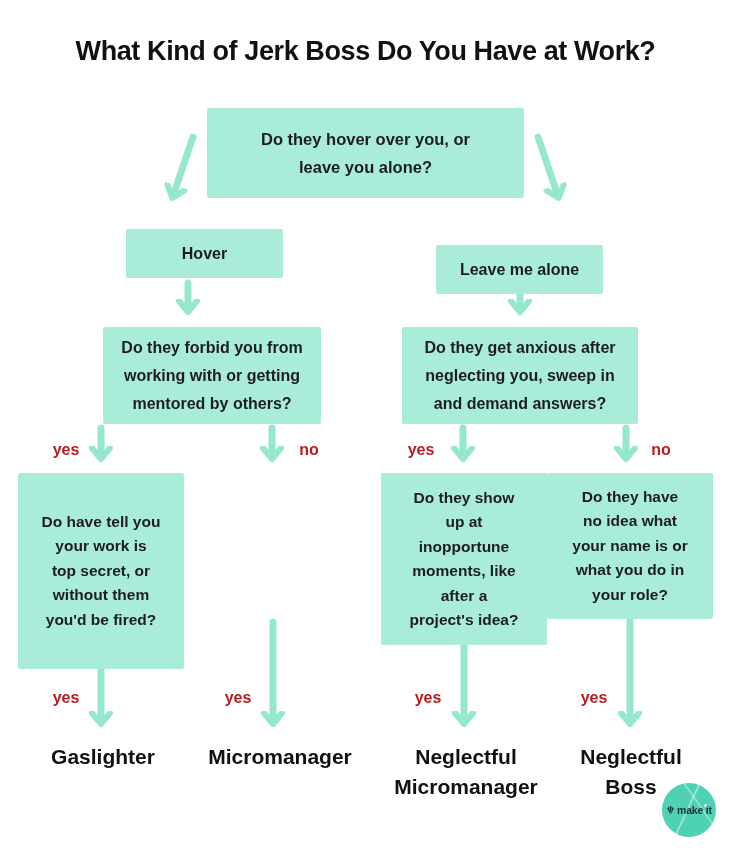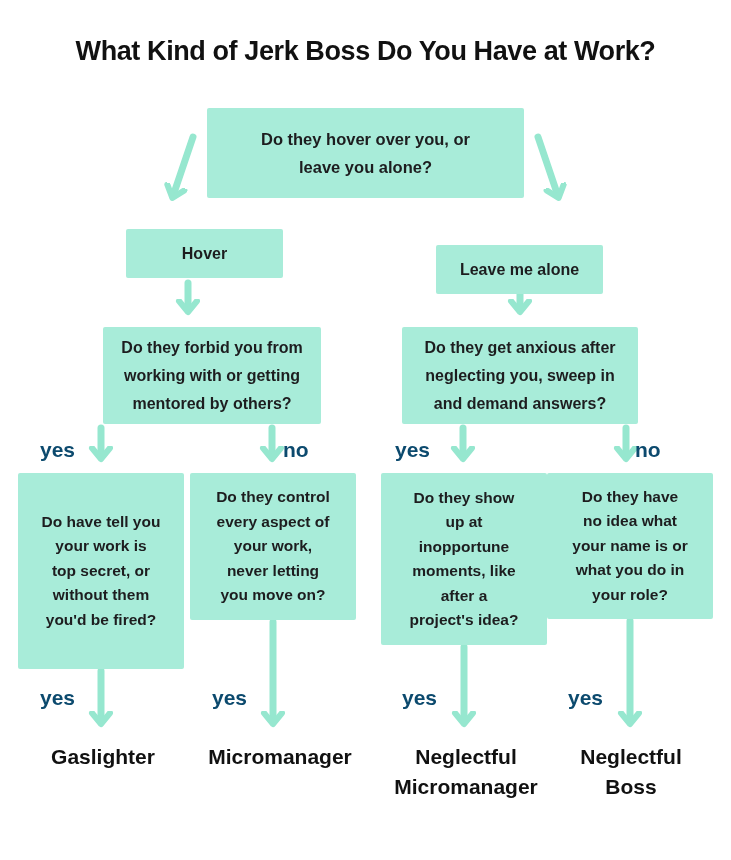--- a/index.html
+++ b/index.html
@@ -21,22 +21,22 @@
   .node-hover{left:110px;top:229px;width:157px;height:49px;font-size:16px;margin-left:16px;}
   .node-leave{left:436px;top:245px;width:167px;height:49px;font-size:16px;}
   .node-q-hover{left:79px;top:327px;width:218px;height:97px;font-size:16px;line-height:28px;margin-left:24px;}
   .node-q-leave{left:402px;top:327px;width:236px;height:97px;font-size:16px;line-height:28px;text-align:center;}
   .leaf{font-size:15.5px;line-height:24.5px;top:473px;width:166px;}
   .leaf-1{left:18px;height:196px;}
   .leaf-2{left:190px;height:147px;}
   .leaf-3{left:381px;height:172px;}
   .leaf-4{left:547px;height:146px;}
   .edge-label{
-    position:absolute;width:52px;height:20px;
-    font-size:21px;font-weight:bold;color:#0c4a6e;line-height:20px;
+    position:absolute;width:52px;height:20px;text-align:center;
+    font-size:16px;font-weight:bold;color:#b91c1c;line-height:20px;
   }
   .answer{
     position:absolute;top:742px;width:220px;text-align:center;
     font-size:21px;font-weight:bold;line-height:30px;white-space:pre-line;color:#111111;
   }
   .logo{
     position:absolute;left:662px;top:783px;width:54px;height:54px;border-radius:50%;
     background-color:#4fd1b3;
     background-image:
       linear-gradient(115deg,transparent 46%,rgba(255,255,255,.45) 47.5%,rgba(255,255,255,.45) 48.5%,transparent 50%),
@@ -91,25 +91,20 @@
   <div class="edge-label" style="left:40px;top:440px;">yes</div>
   <div class="edge-label" style="left:283px;top:440px;">no</div>
   <div class="edge-label" style="left:395px;top:440px;">yes</div>
   <div class="edge-label" style="left:635px;top:440px;">no</div>
 
   <div class="box leaf leaf-1">Do have tell you
 your work is
 top secret, or
 without them
 you'd be fired?</div>
-  <div class="box leaf leaf-2">Do they control
-every aspect of
-your work,
-never letting
-you move on?</div>
   <div class="box leaf leaf-3">Do they show
 up at
 inopportune
 moments, like
 after a
 project's idea?</div>
   <div class="box leaf leaf-4">Do they have
 no idea what
 your name is or
 what you do in
@@ -120,14 +115,25 @@
   <div class="edge-label" style="left:402px;top:688px;">yes</div>
   <div class="edge-label" style="left:568px;top:688px;">yes</div>
 
   <div class="answer" style="left:-7px;">Gaslighter</div>
   <div class="answer" style="left:170px;">Micromanager</div>
   <div class="answer" style="left:356px;">Neglectful
 Micromanager</div>
   <div class="answer" style="left:521px;">Neglectful
 Boss</div>
 
+  <div class="logo">
+    <span style="display:inline-flex;">
+      <svg width="9" height="10" viewBox="0 0 24 26">
+        <path d="M12,25 L3,8 L8,4 Z" fill="#17333c"></path>
+        <path d="M12,25 L10,2 L15,3 Z" fill="#17333c"></path>
+        <path d="M12,25 L21,9 L17,5 Z" fill="#17333c"></path>
+      </svg>
+    </span>
+    <span class="logo-text">make it</span>
+    <span class="logo-dot"></span>
+  </div>
 
 </div>
 
 </body></html>

